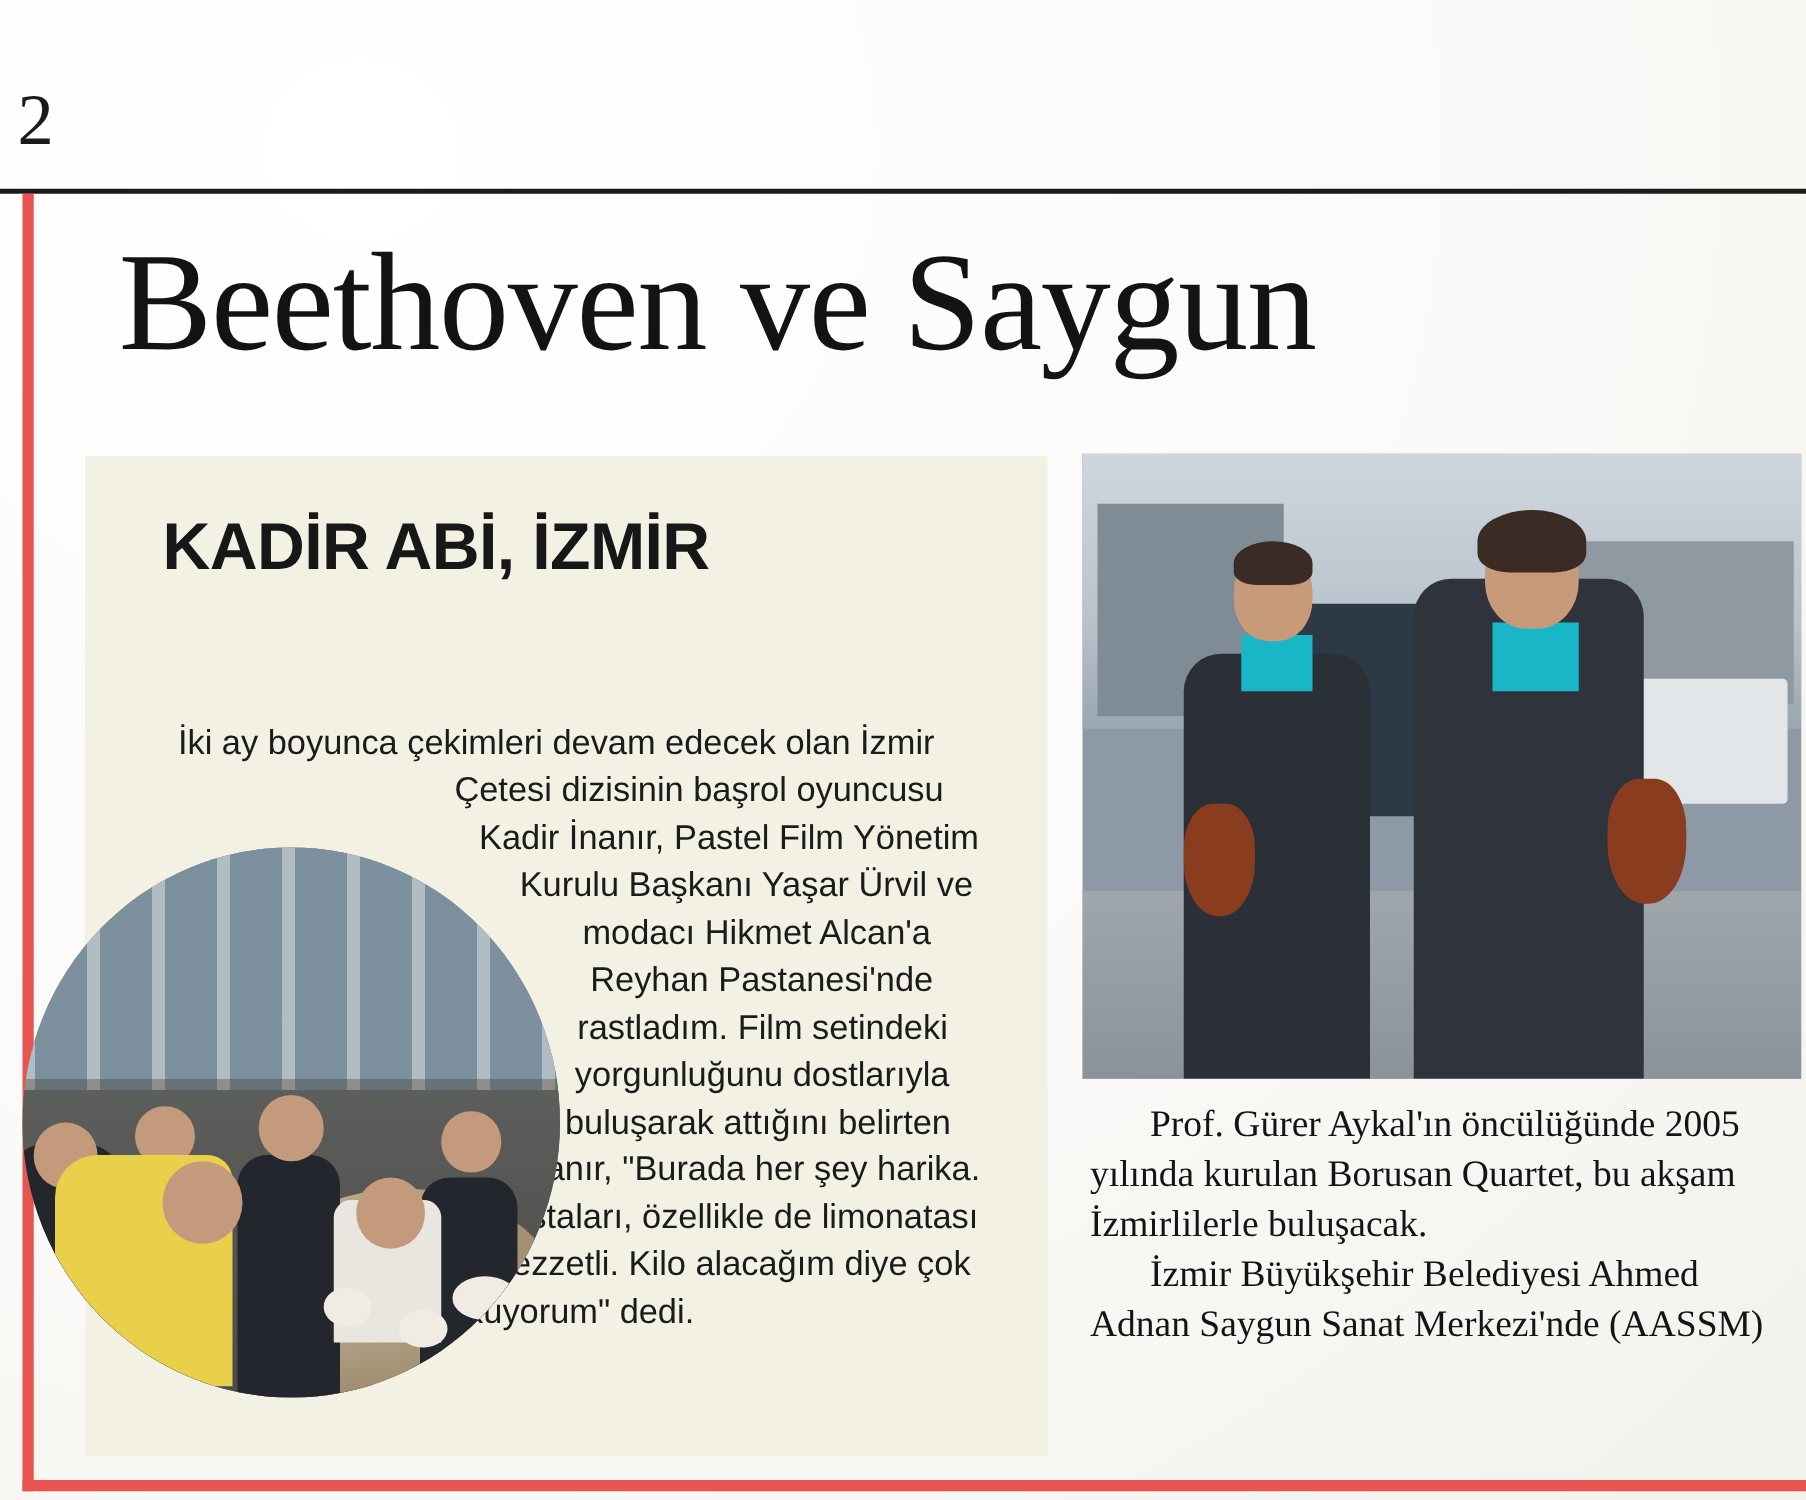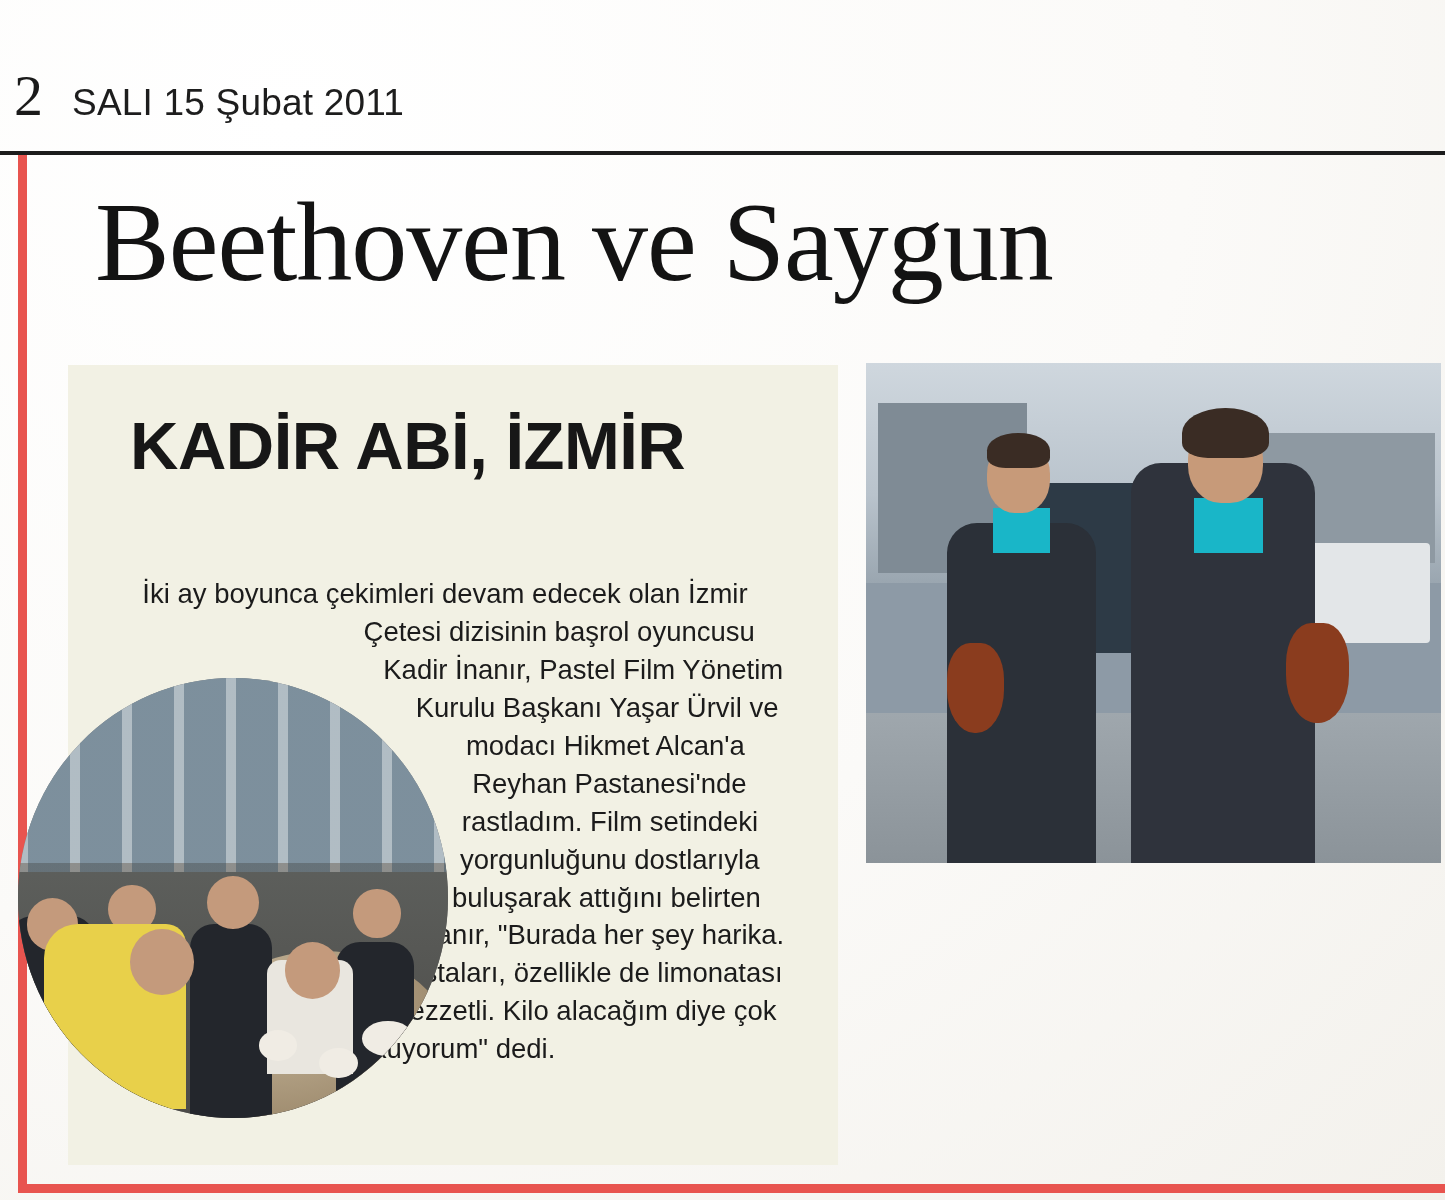--- a/index.html
+++ b/index.html
@@ -97,21 +97,21 @@
     height: 800px;
     background: #f2f1e4;
   }
   .kicker {
     position: absolute;
     left: 130px;
     top: 408px;
     width: 700px;
     font-family: "Liberation Sans", sans-serif;
     font-weight: bold;
-    font-size: 67px;
+    font-size: 53px;
     line-height: 1.12;
     color: #171717;
     letter-spacing: -0.5px;
   }
   .body-left {
     position: absolute;
     left: 100px;
     top: 575px;
     width: 690px;
     font-family: "Liberation Sans", sans-serif;
@@ -289,21 +289,20 @@
   }
   .caption-right p { margin: 0; text-indent: 48px; }
 </style>
 </head>
 <body>
 
 <div class="page">
 
   <div class="masthead">
     <div class="page-number">2</div>
-    <div class="dateline">SALI 15 Şubat 2011</div>
   </div>
   <div class="rule-top"></div>
 
   <div class="frame-left"></div>
   <div class="frame-bottom"></div>
 
   <div class="headline">Beethoven ve Saygun</div>
 
   <div class="left-block"></div>
 
@@ -358,14 +357,18 @@
     <div class="rp-hair" style="left:21%; top:14%; width:11%; height:7%;"></div>
     <div class="rp-violin" style="left:14%; top:56%; width:10%; height:18%;"></div>
 
     <div class="rp-person rp-p2"></div>
     <div class="rp-shirt" style="left:57%; top:27%; width:12%; height:11%;"></div>
     <div class="rp-head" style="left:56%; top:11%; width:13%; height:17%;"></div>
     <div class="rp-hair" style="left:55%; top:9%; width:15%; height:10%;"></div>
     <div class="rp-violin" style="left:73%; top:52%; width:11%; height:20%;"></div>
   </div>
 
+  <div class="caption-right">
+    <p>Prof. Gürer Aykal'ın öncülüğünde 2005 yılında kurulan Borusan Quartet, bu akşam İzmirlilerle buluşacak.</p>
+    <p>İzmir Büyükşehir Belediyesi Ahmed Adnan Saygun Sanat Merkezi'nde (AASSM)</p>
+  </div>
 
 </div>
 
 </body></html>

